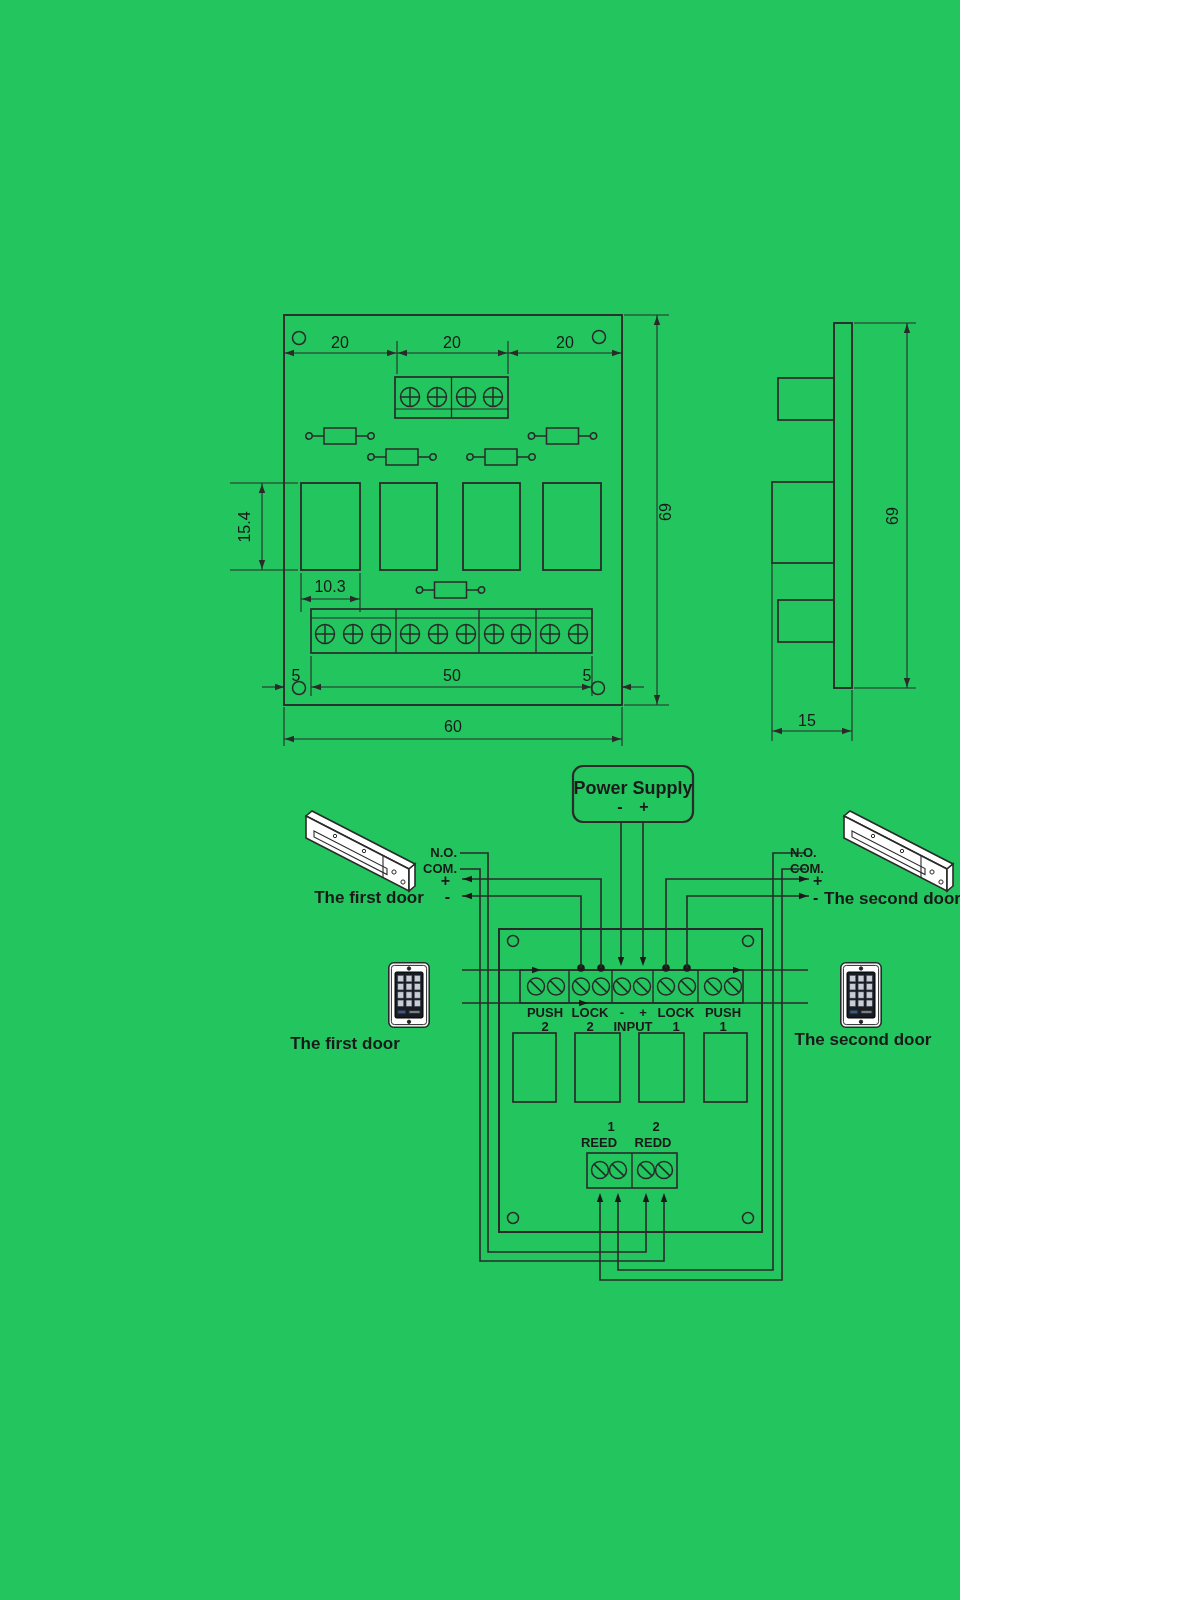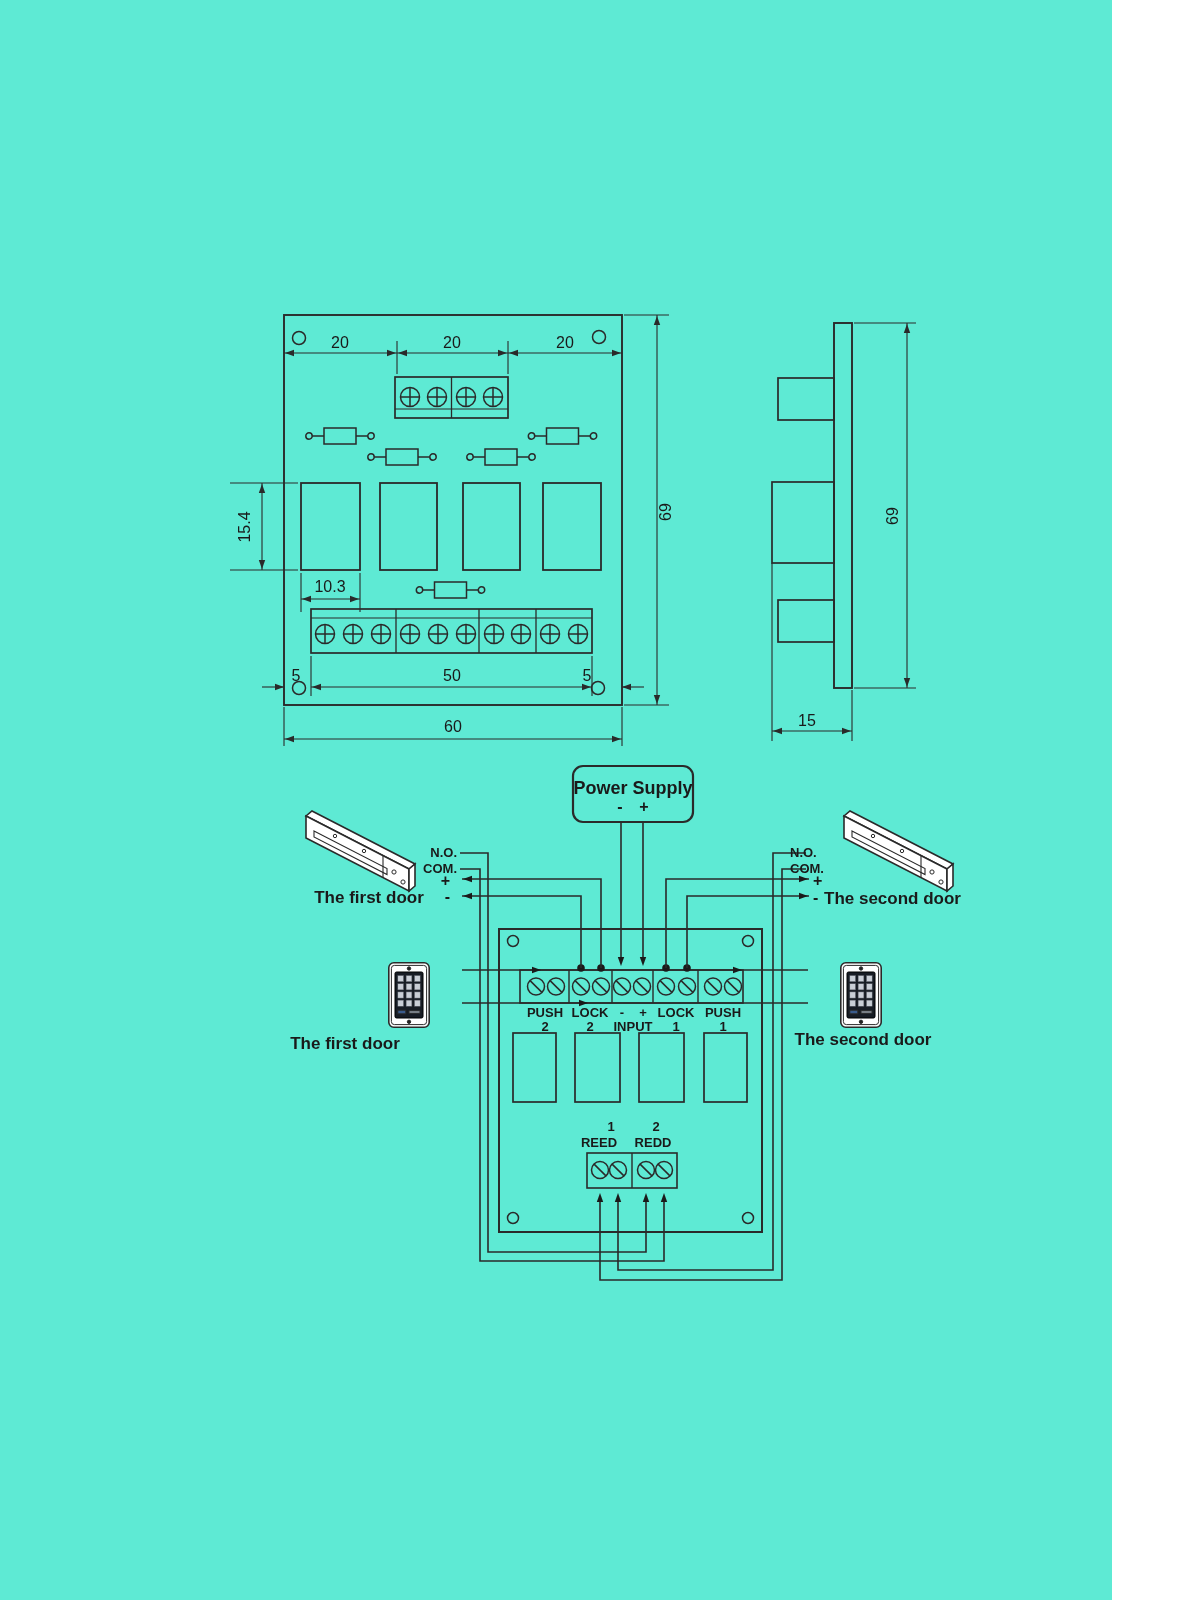--- a/index.html
+++ b/index.html
@@ -1,16 +1,16 @@
 <!DOCTYPE html>
 <html><head>
 <meta charset="utf-8">
 <style>
   html,body{margin:0;padding:0;background:#ffffff;}
-  .page{position:relative;width:1112px;height:1600px;background:#5eead4;overflow:hidden;
+  .page{position:relative;width:960px;height:1600px;background:#22c55e;overflow:hidden;
         font-family:"Liberation Sans",sans-serif;}
   svg text{font-family:"Liberation Sans",sans-serif;fill:#1a1a1a;}
   .dimtxt{font-size:16px;font-weight:400;}
   .biglbl{font-size:17px;font-weight:700;}
   .pslbl{font-size:18px;font-weight:700;}
   .wirelbl{font-size:13px;font-weight:700;}
   .signlbl{font-size:16px;font-weight:700;}
   .brdlbl{font-size:13px;font-weight:700;}
 </style>
 </head>

